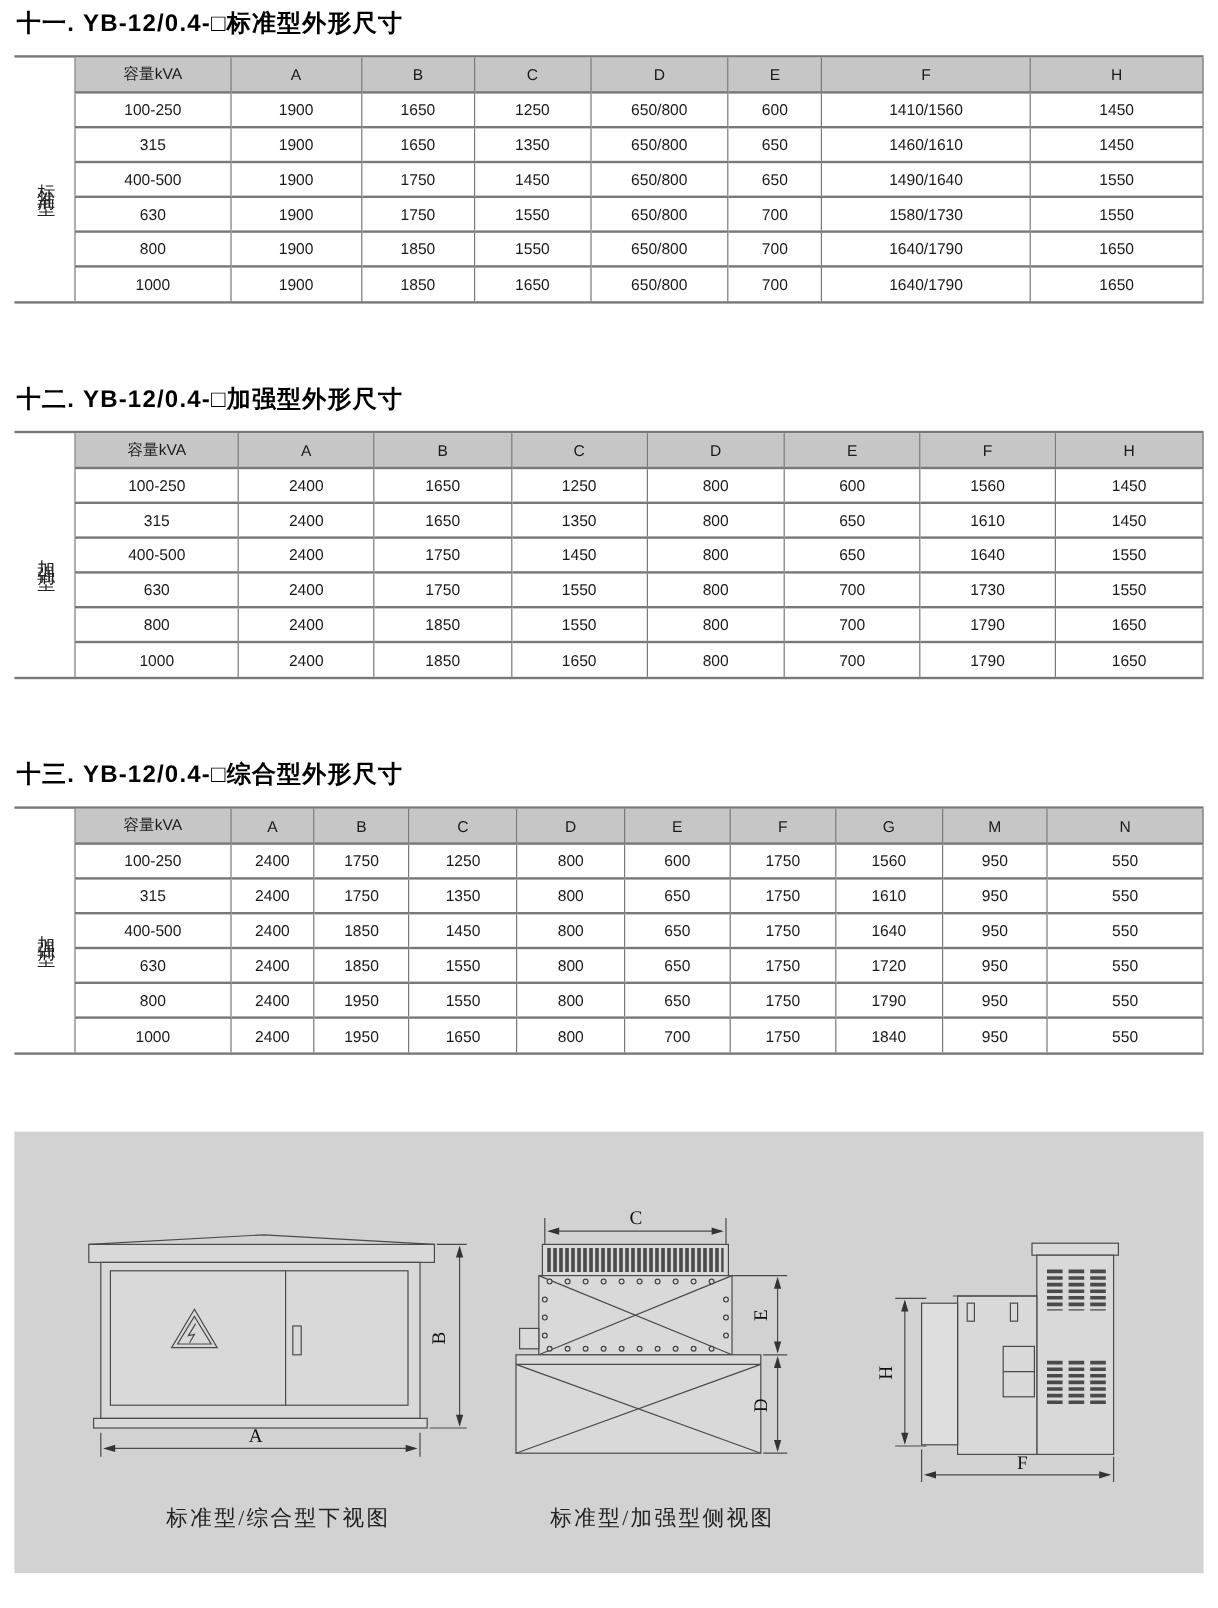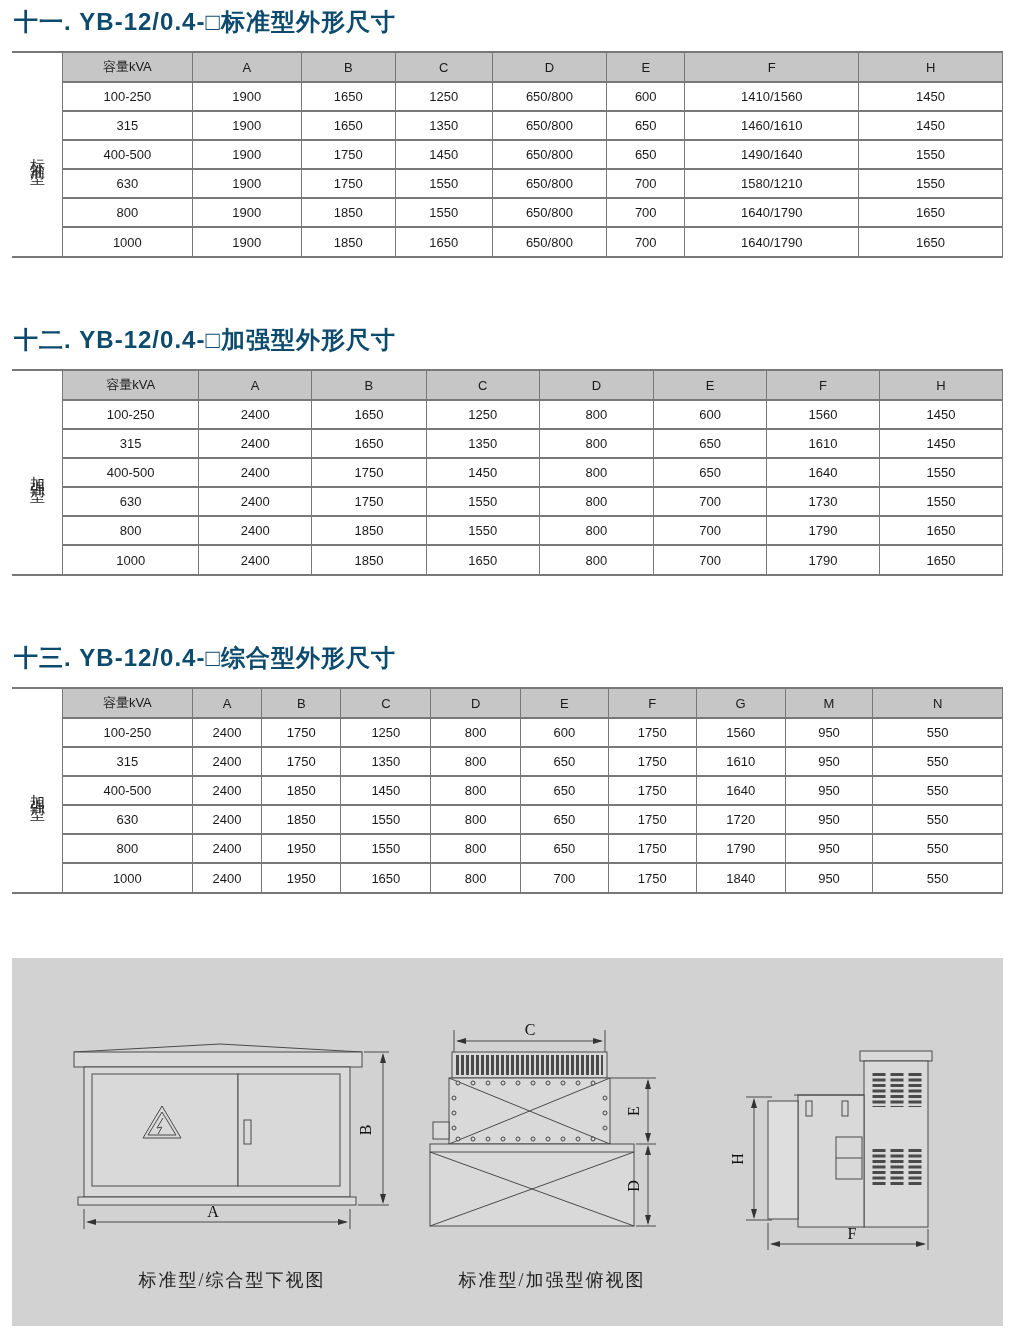--- a/index.html
+++ b/index.html
@@ -4,21 +4,21 @@
 <style>
   :root{
     --table-header-bg:#c6c6c6;
     --border:#787878;
     --panel-bg:#d2d2d2;
     --ink:#1a1a1a;
   }
   *{box-sizing:border-box;}
   body{margin:0;background:#fff;color:var(--ink);font-family:"Liberation Sans",sans-serif;}
   .page{width:1015px;padding:6px 12px 10px 12px;}
-  .sec-title{font-size:24px;font-weight:bold;color:#0c4a6e;margin:0 0 13px 2px;letter-spacing:1px;}
+  .sec-title{font-size:20px;font-weight:bold;color:#000000;margin:0 0 13px 2px;letter-spacing:1px;}
   .dim-section{margin-bottom:0;}
   .dim-section + .dim-section{margin-top:66px;}
   .tbl-wrap{display:flex;border-top:2px solid var(--border);border-bottom:2px solid var(--border);}
   .type-label{width:50px;display:flex;align-items:center;justify-content:center;
     writing-mode:vertical-lr;text-orientation:upright;font-size:15px;letter-spacing:6px;color:#222;}
   table.dims{border-collapse:collapse;flex:1;table-layout:fixed;}
   table.dims th,table.dims td{border:1px solid var(--border);border-top-width:2px;border-bottom-width:2px;
     height:29px;padding:0 2px;text-align:center;vertical-align:middle;font-size:13px;color:var(--ink);}
   table.dims thead th{background:var(--table-header-bg);font-weight:normal;border-top:0;}
   table.dims tbody tr:last-child td{border-bottom:0;}
@@ -98,21 +98,21 @@
               <td>1490/1640</td>
               <td>1550</td>
             </tr>
             <tr>
               <td>630</td>
               <td>1900</td>
               <td>1750</td>
               <td>1550</td>
               <td>650/800</td>
               <td>700</td>
-              <td>1580/1210</td>
+              <td>1580/1730</td>
               <td>1550</td>
             </tr>
             <tr>
               <td>800</td>
               <td>1900</td>
               <td>1850</td>
               <td>1550</td>
               <td>650/800</td>
               <td>700</td>
               <td>1640/1790</td>
@@ -436,21 +436,21 @@
             <text class="dim-label" x="237" y="89" text-anchor="middle" transform="rotate(-90 237 89)">E</text>
           </g>
           <g>
             <line class="ln" x1="234" y1="204" x2="254" y2="204"></line>
             <line class="ln" x1="246" y1="125" x2="246" y2="201"></line>
             <polygon class="arrow" points="246,123 243,133 249,133"></polygon>
             <polygon class="arrow" points="246,203 243,193 249,193"></polygon>
             <text class="dim-label" x="237" y="164" text-anchor="middle" transform="rotate(-90 237 164)">D</text>
           </g>
         </svg>
-        <figcaption>标准型/加强型俯视图</figcaption>
+        <figcaption>标准型/加强型侧视图</figcaption>
       </figure>
 
       <figure class="fig">
         <svg width="290" height="230" viewBox="0 -15 290 230">
           <g>
             <rect class="face" x="158" y="14" width="72" height="10"></rect>
             <rect class="face" x="162" y="24" width="64" height="166"></rect>
             <g>
               <line x1="177" y1="36" x2="177" y2="70" stroke="#4a4a4a" stroke-width="13" stroke-dasharray="3 2.5"></line>
               <line x1="195" y1="36" x2="195" y2="70" stroke="#4a4a4a" stroke-width="13" stroke-dasharray="3 2.5"></line>

